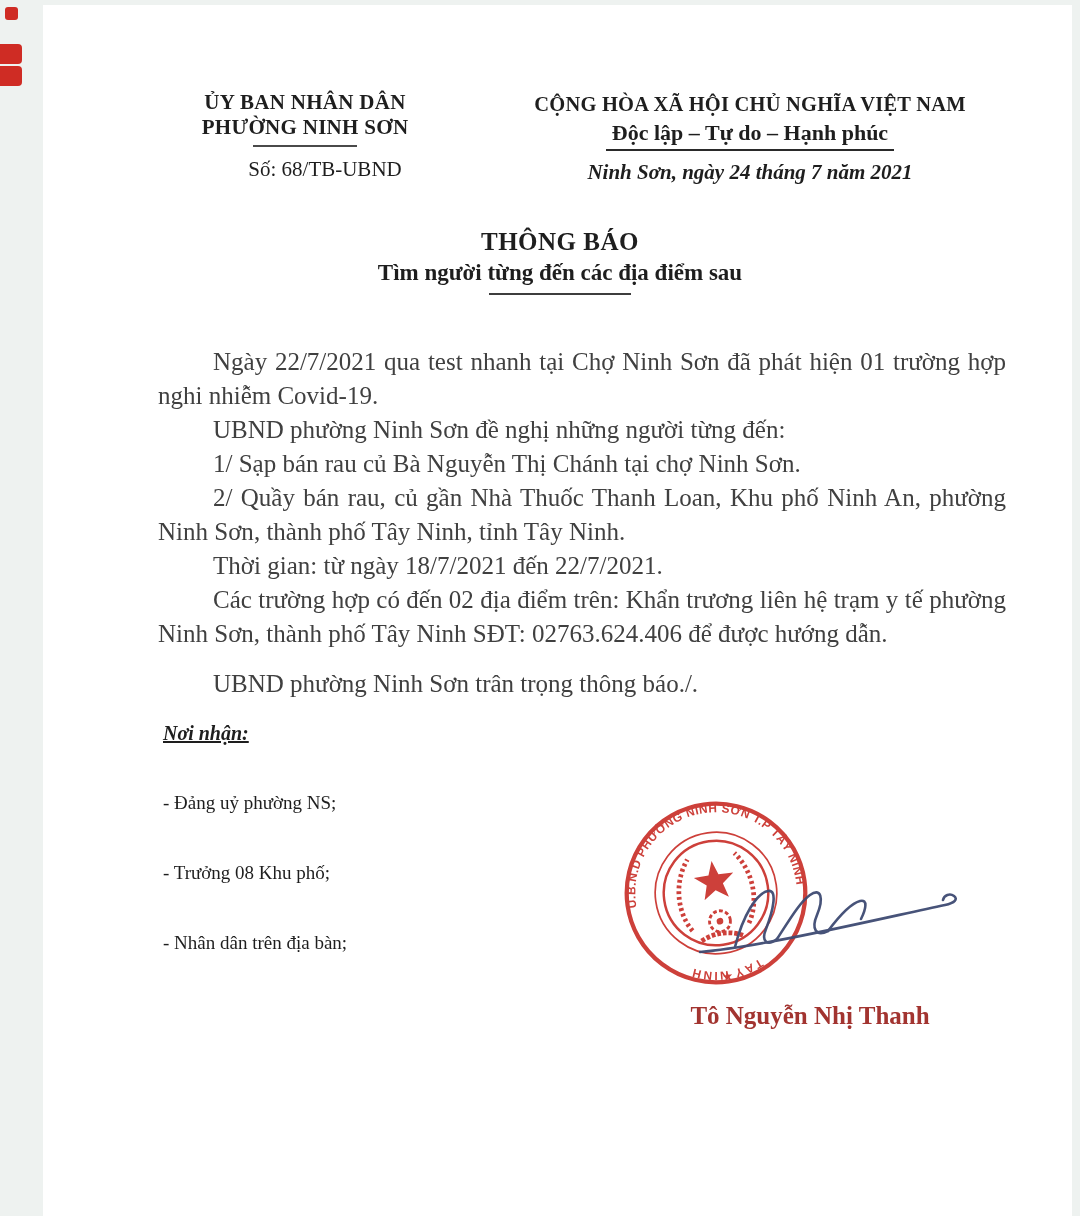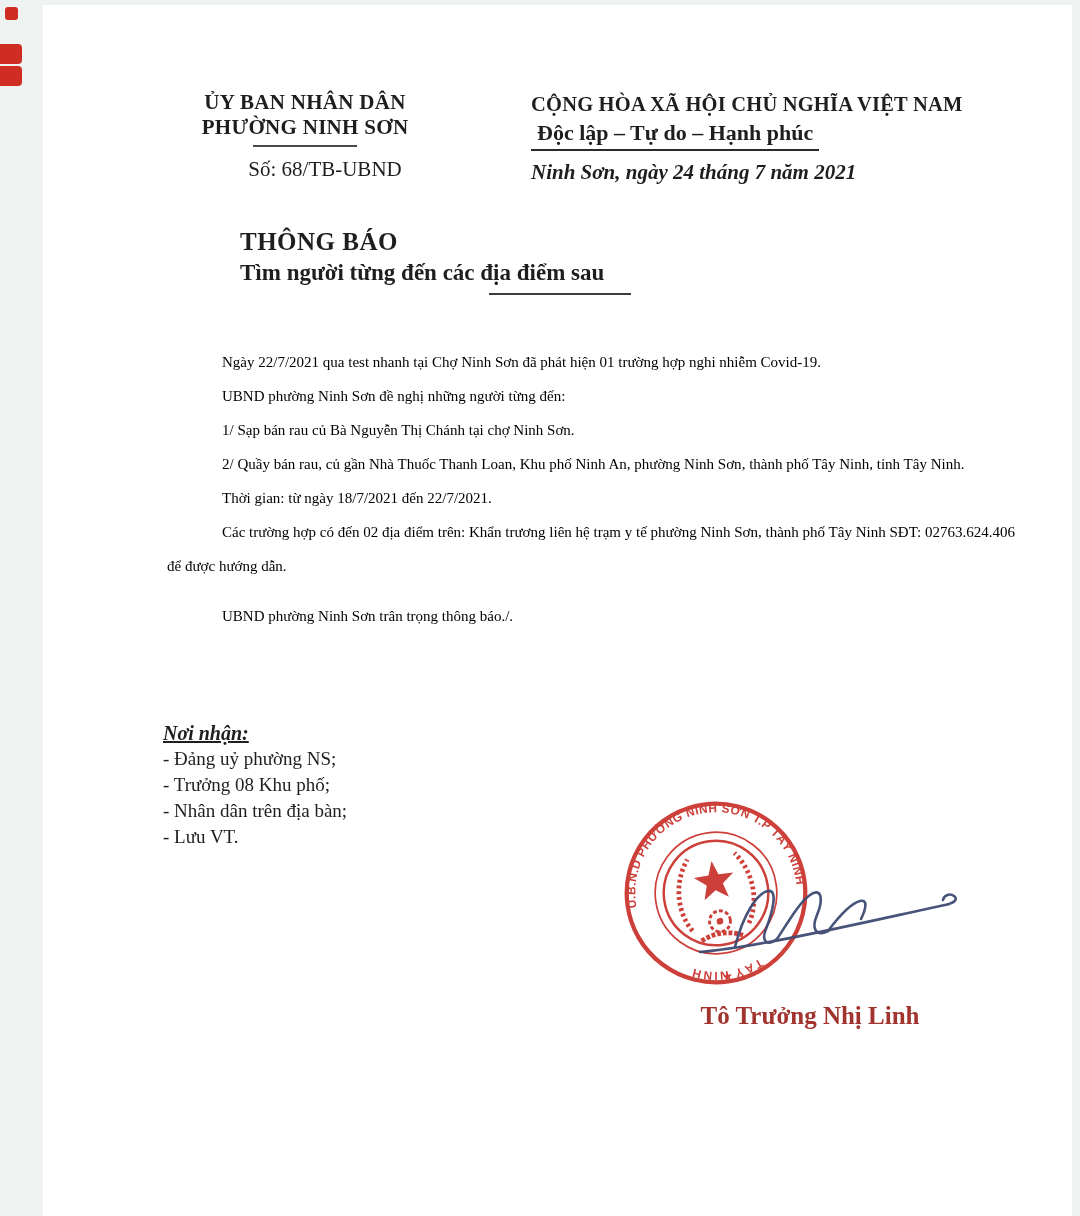--- a/index.html
+++ b/index.html
@@ -15,43 +15,43 @@
   .mark-3 { left:-3px; top:66px; width:25px; height:20px; border-radius:4px; }
 
   .doc { position:absolute; left:0; top:0; width:1080px; height:1216px; color:#1e1e1e; }
 
   
   .hdr-left { position:absolute; left:165px; top:90px; width:280px; text-align:center; }
   .hdr-left .l1 { font-size:21px; font-weight:bold; line-height:25px; letter-spacing:.3px; }
   .hdr-left .rule { width:104px; height:2px; background:#4a4a4a; margin:5px auto 10px auto; }
   .hdr-left .num { font-size:21px; margin-left:40px; }
 
-  .hdr-right { position:absolute; left:531px; top:92px; width:470px; }
+  .hdr-right { position:absolute; left:515px; top:92px; width:470px; text-align:center; }
   .hdr-right .l1 { font-size:20.5px; font-weight:bold; letter-spacing:.2px; line-height:24px; }
   .hdr-right .l2 { display:inline-block; font-size:22px; font-weight:bold; padding:2px 6px 3px 6px;
                    border-bottom:2px solid #2a2a2a; margin-top:2px; }
   .hdr-right .date { font-size:21px; font-weight:bold; font-style:italic; margin-top:9px; }
 
   
-  .title-block { position:absolute; left:240px; top:228px; width:640px; text-align:left; }
+  .title-block { position:absolute; left:240px; top:228px; width:640px; text-align:center; }
   .title-block .main { font-size:25px; font-weight:bold; letter-spacing:.5px; }
   .title-block .sub  { font-size:23px; font-weight:bold; margin-top:4px; }
   .title-block .rule { width:142px; height:2px; background:#3d3d3d; margin:7px auto 0 auto; }
 
   
-  .body-text { position:absolute; left:167px; top:345px; width:848px; font-size:15px;
-               line-height:34px; text-align:justify; color:#000000; }
+  .body-text { position:absolute; left:158px; top:345px; width:848px; font-size:25px;
+               line-height:34px; text-align:justify; color:#404040; }
   .body-text p { text-indent:55px; margin:0; }
   .body-text p.gap { margin-top:16px; }
   .b { font-weight:normal; }
 
   
   .recipients { position:absolute; left:163px; top:720px; width:330px; }
   .recipients .cap { font-size:20px; font-weight:bold; font-style:italic; line-height:26px;text-decoration:underline; }
-  .recipients .item { font-size:19px; line-height:26px; }
+  .recipients .item { font-size:19px; line-height:26px;margin-top:44px; }
 
   .signing { position:absolute; left:640px; top:724px; width:300px; text-align:center; }
   .signing .l1 { font-size:21px; font-weight:bold; line-height:28px; letter-spacing:.2px; }
 
   .seal { position:absolute; left:621px; top:798px; width:190px; height:190px; opacity:.92;
           transform:rotate(-8deg); }
   .signature { position:absolute; left:640px; top:855px; width:330px; height:110px; }
   .signer-name { position:absolute; left:655px; top:1002px; width:310px; text-align:center;
                  font-size:25px; font-weight:600; }
 </style>
@@ -94,21 +94,20 @@
       <p><span>Thời gian: </span><span class="b">từ ngày 18/7/2021 đến 22/7/2021</span><span>.</span></p>
       <p>Các trường hợp có đến 02 địa điểm trên: Khẩn trương liên hệ trạm y tế phường Ninh Sơn, thành phố Tây Ninh SĐT: 02763.624.406 để được hướng dẫn.</p>
       <p class="gap">UBND phường Ninh Sơn trân trọng thông báo./.</p>
     </div>
 
     <div class="recipients">
       <div class="cap">Nơi nhận:</div>
       <div class="item">- Đảng uỷ phường NS;</div>
       <div class="item">- Trưởng 08 Khu phố;</div>
       <div class="item">- Nhân dân trên địa bàn;</div>
-      <div class="item">- Lưu VT.</div>
     </div>
 
     <div class="signing">
     </div>
 
     <svg class="seal" viewBox="0 0 200 200">
       <g fill="none" stroke="#c9302a">
         <circle cx="100" cy="100" r="94" stroke-width="4.5"></circle>
         <circle cx="100" cy="100" r="64" stroke-width="1.8"></circle>
         <circle cx="100" cy="100" r="55" stroke-width="2.6"></circle>
@@ -134,15 +133,15 @@
 
     <svg class="signature" viewBox="0 0 330 110">
       <g fill="none" stroke="#3e4a72" stroke-width="2.6" stroke-linecap="round" opacity="0.95">
         <path d="M95,92 C103,60 117,38 128,36 C138,34 133,56 126,74 C121,86 127,92 137,84"></path>
         <path d="M137,84 C150,64 160,47 170,40 C181,32 184,43 177,60 C171,74 176,82 188,76"></path>
         <path d="M188,76 C200,60 212,48 220,46 C228,44 226,54 221,64"></path>
         <path d="M60,97 C120,92 230,66 305,50 C315,48 318,44 314,41 C310,38 304,40 303,45"></path>
       </g>
     </svg>
 
-    <div class="signer-name" style="color: rgb(162, 52, 48);">Tô Trưởng Nhị Linh</div>
+    <div class="signer-name" style="color: rgb(162, 52, 48);">Tô Nguyễn Nhị Thanh</div>
   </div>
 </div>
 
 </body></html>

